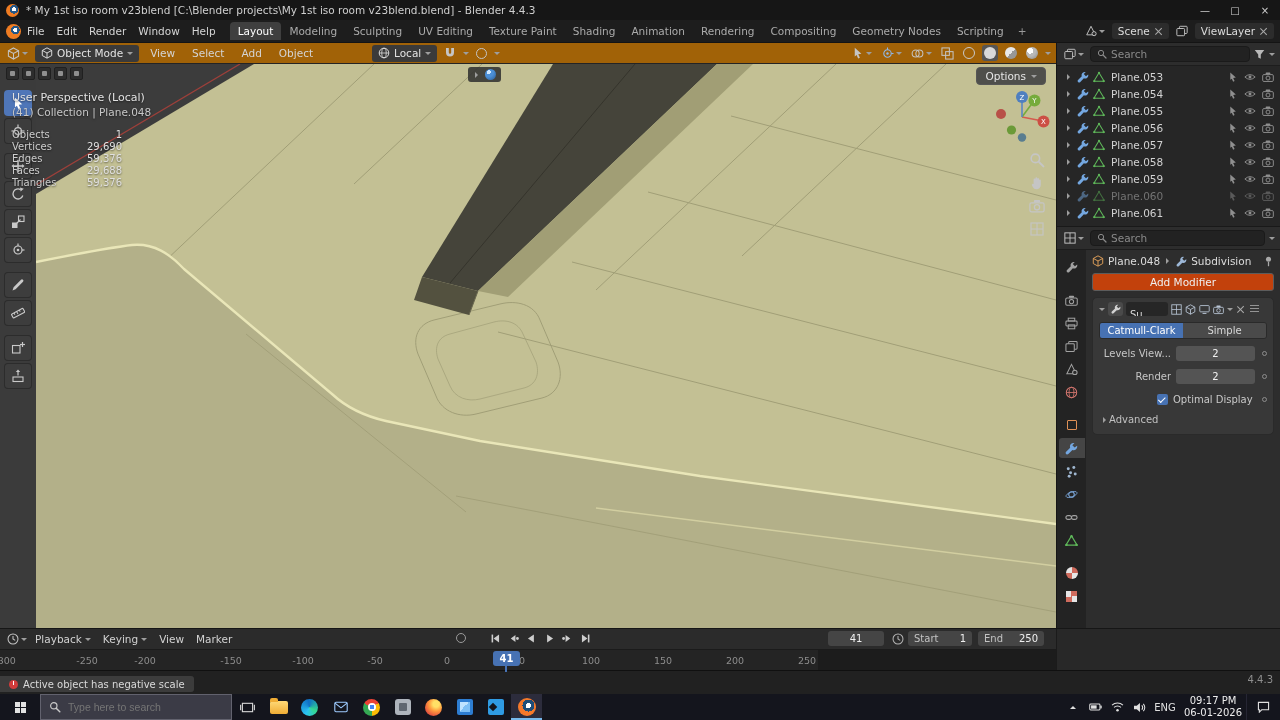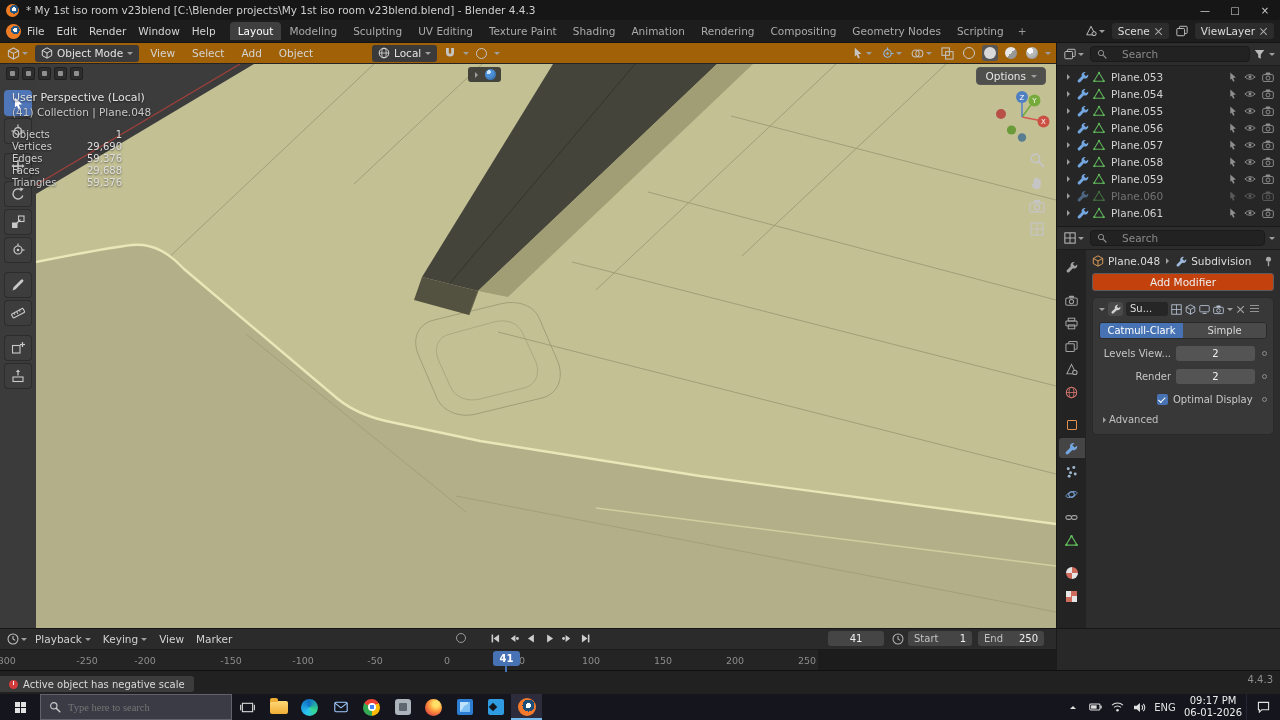--- a/index.html
+++ b/index.html
@@ -74,21 +74,21 @@
   .ov-row .lab{width:58px}
   .ov-row .val{flex:1;text-align:right;color:#e0e0e0}
 
   #nav-gizmo{position:absolute;right:4px;top:26px;width:58px;height:54px}
   #vp-nav-btns{position:absolute;right:11px;top:88px;display:flex;flex-direction:column;gap:8px;color:#c5c5c5;align-items:center}
 
   
   #right-col{width:224px;display:flex;flex-direction:column;background:#262626;border-left:1px solid #161616}
   #outliner{height:183px;display:flex;flex-direction:column}
   .panel-header{height:23px;display:flex;align-items:center;gap:4px;padding:0 5px;background:#2d2d2d;border-bottom:1px solid #1d1d1d;color:#b9b9b9}
-  .searchbox{flex:1;display:flex;align-items:center;gap:15px;background:#222;border:1px solid #1a1a1a;border-radius:4px;padding:1px 6px;height:16px;color:#8a8a8a;font-size:10.5px}
+  .searchbox{flex:1;display:flex;align-items:center;gap:4px;background:#222;border:1px solid #1a1a1a;border-radius:4px;padding:1px 6px;height:16px;color:#8a8a8a;font-size:10.5px}
   #ol-rows{flex:1;padding-top:2px;overflow:hidden}
   .ol-row{height:17px;display:flex;align-items:center;gap:4px;padding:0 6px 0 8px;font-size:10.5px;color:#d2d2d2}
   .ol-row .name{flex:1;margin-left:2px;white-space:nowrap}
   .ol-right{display:flex;align-items:center;gap:6px;color:#8f8f8f}
   .ol-row.dim{color:#737373}
   .ol-row.dim svg{opacity:.5}
   .wrenchblue{color:#74a7e0}.meshgreen{color:#5fb85a}
 
   #properties{flex:1;display:flex;flex-direction:column;background:#2d2d2d;border-top:1px solid #191919;min-height:0}
   #prop-body{flex:1;display:flex;min-height:0}
@@ -98,21 +98,21 @@
   .ptab-gap{height:7px}
   .objsq{width:10px;height:10px;border:1.6px solid #e09156;border-radius:1px}
   .matball{width:12px;height:12px;border-radius:50%;background:conic-gradient(#cf6b5d 0 25%,#e6e6e6 0 50%,#cf6b5d 0 75%,#e6e6e6 0)}
   .texsq{width:11px;height:11px;background:conic-gradient(#cf6b5d 0 25%,#e6e6e6 0 50%,#cf6b5d 0 75%,#e6e6e6 0)}
   #prop-content{flex:1;display:flex;flex-direction:column;gap:6px;padding:5px 6px;min-width:0}
   .crumbs{display:flex;align-items:center;gap:4px;font-size:10.5px;color:#dcdcdc}
   #add-modifier{height:18px;background:#c2410c;border:1px solid #5c5c5c;border-radius:3px;display:flex;align-items:center;justify-content:center;font-size:10.5px;color:#efefef}
   .modpanel{background:#383838;border:1px solid #2a2a2a;border-radius:5px;padding:4px 6px 9px;display:flex;flex-direction:column;gap:6px}
   .mod-head{display:flex;align-items:center;gap:3px}
   .mod-icbox{width:15px;height:14px;background:#4a4a4a;border-radius:3px;display:flex;align-items:center;justify-content:center;color:#d2d2d2}
-  .mod-name{width:42px;height:14px;background:#262626;border-radius:3px;font-size:10px;color:#ddd;padding:0 4px;line-height:14px;white-space:nowrap;overflow:hidden}
+  .mod-name{width:42px;height:14px;background:#262626;border-radius:3px;font-size:10px;color:#ddd;padding:6px 4px;line-height:14px;white-space:nowrap;overflow:hidden}
   .mod-tgl{color:#b9c6d6;display:flex;gap:3px;align-items:center}
   .seg{display:flex;height:17px;border-radius:3px;overflow:hidden;border:1px solid #2a2a2a}
   .seg-btn{flex:1;display:flex;align-items:center;justify-content:center;font-size:10px;color:#d8d8d8;background:#4a4a4a}
   .seg-btn.active{background:#4772b3;color:#fff}
   .prow{display:flex;align-items:center;gap:5px;height:17px}
   .plabel{width:72px;text-align:right;font-size:10px;color:#c6c6c6;white-space:nowrap;overflow:hidden}
   .pfield{flex:1;height:15px;background:#545454;border-radius:3px;display:flex;align-items:center;justify-content:center;font-size:10px;color:#f2f2f2}
   .dot{width:5px;height:5px;border:1px solid #8d8d8d;border-radius:50%;margin-left:2px;flex:none}
   .pcheck{width:11px;height:11px;background:#4772b3;border-radius:2px;display:flex;align-items:center;justify-content:center;flex:none}
   .pcheck::after{content:"";width:5.5px;height:2.8px;border-left:1.6px solid #fff;border-bottom:1.6px solid #fff;transform:rotate(-45deg) translate(0,-1px)}
@@ -143,21 +143,21 @@
   .warnico{width:9px;height:9px;border-radius:50%;background:#d23c3c;position:relative;flex:none}
   .warnico::after{content:"";position:absolute;left:3.8px;top:1.8px;width:1.5px;height:4px;background:#fff}
   #version{position:absolute;right:7px;top:3px;font-size:10px;color:#8e8e8e}
 
   
   #taskbar{height:26px;background:#14151d;display:flex;align-items:stretch}
   .tb-start{width:40px;display:flex;align-items:center;justify-content:center}
   .winlogo{display:grid;grid-template-columns:5px 5px;grid-template-rows:5px 5px;gap:1px}
   .winlogo span{background:#e2e2e2}
   #tb-search{width:192px;display:flex;align-items:center;gap:7px;padding:0 8px;background:#3b3b46;border:1px solid #62626e;color:#c9c9c9}
-  #tb-search input{flex:1;background:transparent;border:none;outline:none;color:#d6d6d6;font-size:10.5px;font-family:Liberation Serif, serif;min-width:0}
+  #tb-search input{flex:1;background:transparent;border:none;outline:none;color:#d6d6d6;font-size:10.5px;font-family:Liberation Sans, sans-serif;min-width:0}
   .tb-btn{width:31px;display:flex;align-items:center;justify-content:center;color:#d8d8d8}
   .tb-btn.activeapp{background:#2c2c3c;box-shadow:inset 0 -2px 0 #76b9ed}
   .ic-folder{width:18px;height:13px;background:linear-gradient(#ffd977,#f0ad35);border-radius:2px;position:relative}
   .ic-folder::before{content:"";position:absolute;top:-3px;left:0;width:8px;height:4px;background:#f0ad35;border-radius:2px 2px 0 0}
   .ic-edge{width:17px;height:17px;border-radius:50%;background:conic-gradient(from 210deg,#2bc3f2,#0f6fc5 40%,#35d890 75%,#2bc3f2)}
   .ic-chrome{width:17px;height:17px;border-radius:50%;background:conic-gradient(from -60deg,#ea4335 0 33%,#fbbc05 0 66%,#34a853 0 100%);position:relative}
   .ic-chrome::after{content:"";position:absolute;left:4.5px;top:4.5px;width:8px;height:8px;border-radius:50%;background:radial-gradient(circle,#4285f4 0 2.4px,#fff 2.4px)}
   .ic-gray{width:16px;height:16px;border-radius:3px;background:#aeb4bc;position:relative}
   .ic-gray::after{content:"";position:absolute;inset:4px;background:#5f6670;border-radius:1px}
   .ic-firefox{width:17px;height:17px;border-radius:50%;background:radial-gradient(circle at 65% 30%,#ffe066 0 3px,#ff9a3d 7px,#e3543f 12px)}

